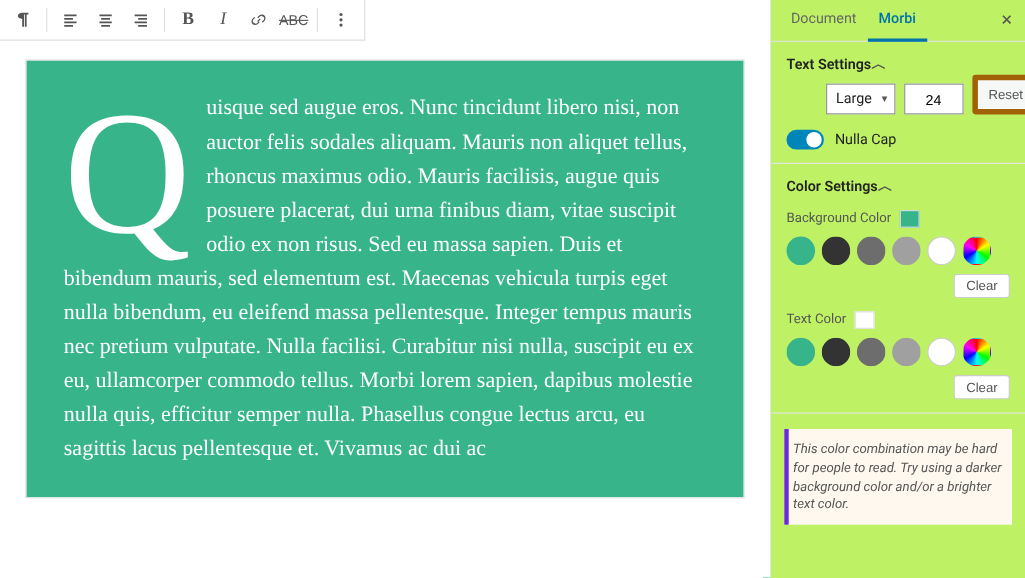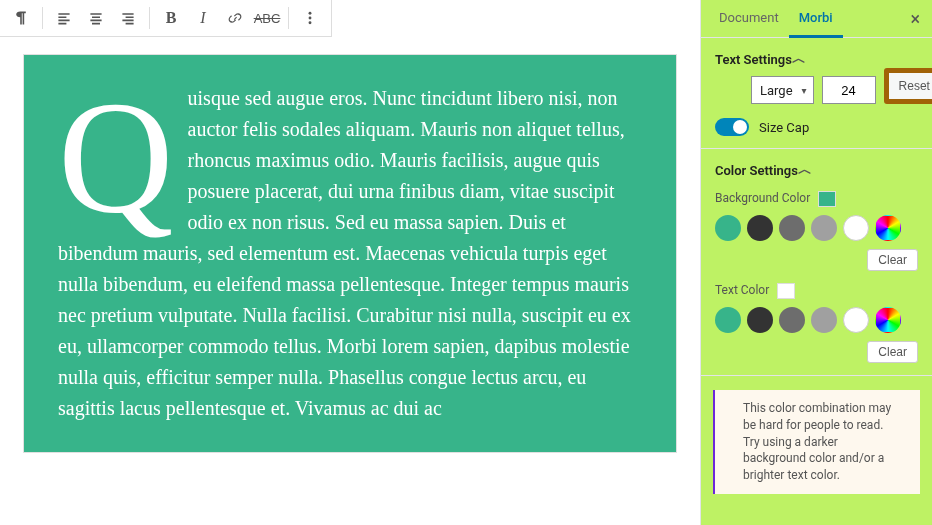--- a/index.html
+++ b/index.html
@@ -232,26 +232,27 @@
     border: 1px solid #ccc;
     background: #fff;
     padding: 3px 10px;
     font-size: 12px;
     cursor: pointer;
     border-radius: 3px;
     color: #555;
   }
   .notice {
     margin: 14px 12px;
-    border-left: 2px solid #6d28d9;
+    border-left: 4px solid #6d28d9;
     background: #fef8ee;
-    padding: 10px 28px;
+    padding: 10px 4px;
     font-size: 12px;
     color: #555;
     line-height: 1.4;
+    font-style: italic;
   }
 </style>
 </head>
 <body>
 
 <div class="editor">
   <div class="toolbar">
     <button class="tb-btn" title="Paragraph">
       <svg width="16" height="16" viewBox="0 0 20 20" fill="#555">
           <path d="M9 2h7v2h-2v14h-2V4h-1v14H9V9c-2.8 0-5-1.6-5-3.5S6.2 2 9 2z"></path>
@@ -316,21 +317,21 @@
     </div>
     <div class="fontsize-row">
       <div class="sel">
         <span>Large</span>
       </div>
       <input class="numbox" value="24" style="">
       <button class="reset-btn">Reset</button>
     </div>
     <div class="toggle-row">
       <div class="toggle"></div>
-      <span>Size Cap</span>
+      <span>Nulla Cap</span>
     </div>
   </div>
 
   <div class="panel">
     <div class="panel-head">
       <span>Color Settings</span>
       <span class="chev">︿</span>
     </div>
 
     <div class="color-label-row">

